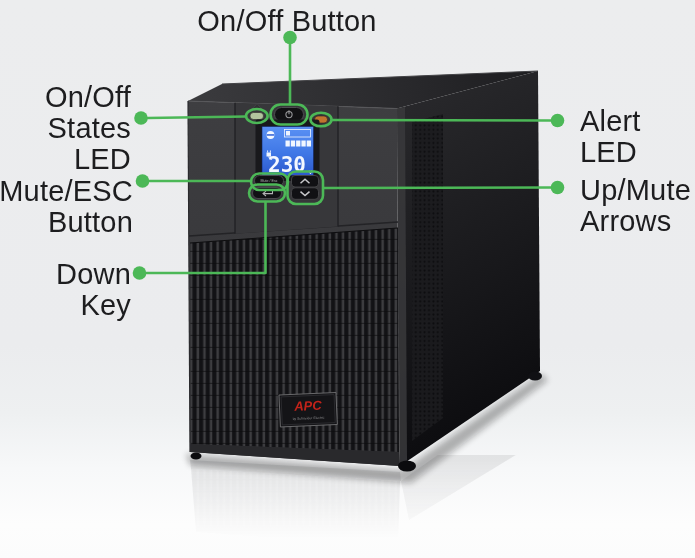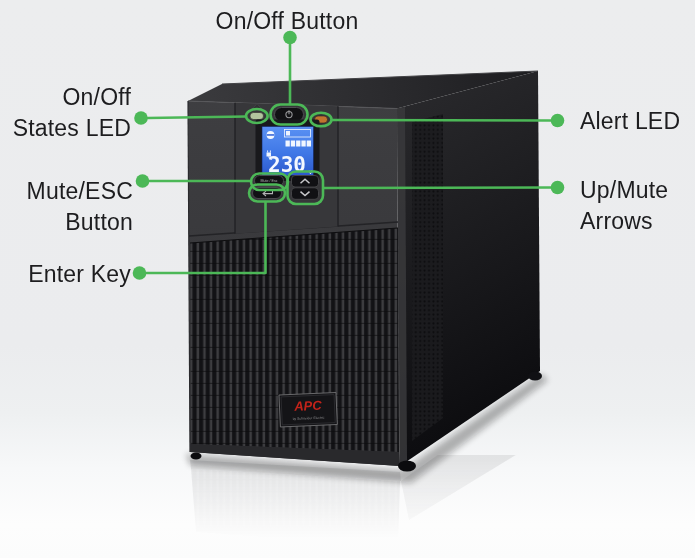--- a/index.html
+++ b/index.html
@@ -3,21 +3,21 @@
 <meta charset="utf-8">
 <style>
   html,body { margin:0; padding:0; background:#ffffff; }
   .stage {
     position:relative; width:695px; height:558px; overflow:hidden;
     background:linear-gradient(180deg,#ecedee 0%,#ebecee 62%,#eef0f1 74%,#f7f8f9 84%,#fdfdfd 94%,#fbfcfc 100%);
     font-family:"Liberation Sans",sans-serif;
   }
   svg.scene { position:absolute; left:0; top:0; }
   .callout-label {
-    position:absolute; font-size:23px; line-height:31px; color:#1d1d1f;
+    position:absolute; font-size:29px; line-height:31px; color:#1d1d1f;
     white-space:pre-line; letter-spacing:0.2px;
   }
   .callout-label.right { text-align:right; }
   .callout-label.left  { text-align:left; }
   .callout-label.center{ transform:translateX(-50%); text-align:center; white-space:nowrap; }
   .accent-line    { stroke:var(--color-accent,#4cb857); stroke-width:2.6; fill:none; stroke-linecap:round; stroke-linejoin:round; }
   .accent-dot     { fill:var(--color-accent,#4cb857); }
   .accent-outline { stroke:var(--color-accent,#4cb857); stroke-width:2.6; fill:none; }
 </style>
 </head>
@@ -226,19 +226,19 @@
   </svg>
 
   <div class="callout-label center" style="left:287px; top:6px;">On/Off Button</div>
 
   <div class="callout-label right" style="right:564px; top:82px;">On/Off
 States LED</div>
 
   <div class="callout-label right" style="right:562px; top:176px;">Mute/ESC
 Button</div>
 
-  <div class="callout-label right" style="right:564px; top:259px;">Enter Key</div>
+  <div class="callout-label right" style="right:564px; top:259px;">Down Key</div>
 
   <div class="callout-label left" style="left:580px; top:106px;">Alert LED</div>
 
   <div class="callout-label left" style="left:580px; top:175px;">Up/Mute
 Arrows</div>
 </div>
 
 </body></html>

